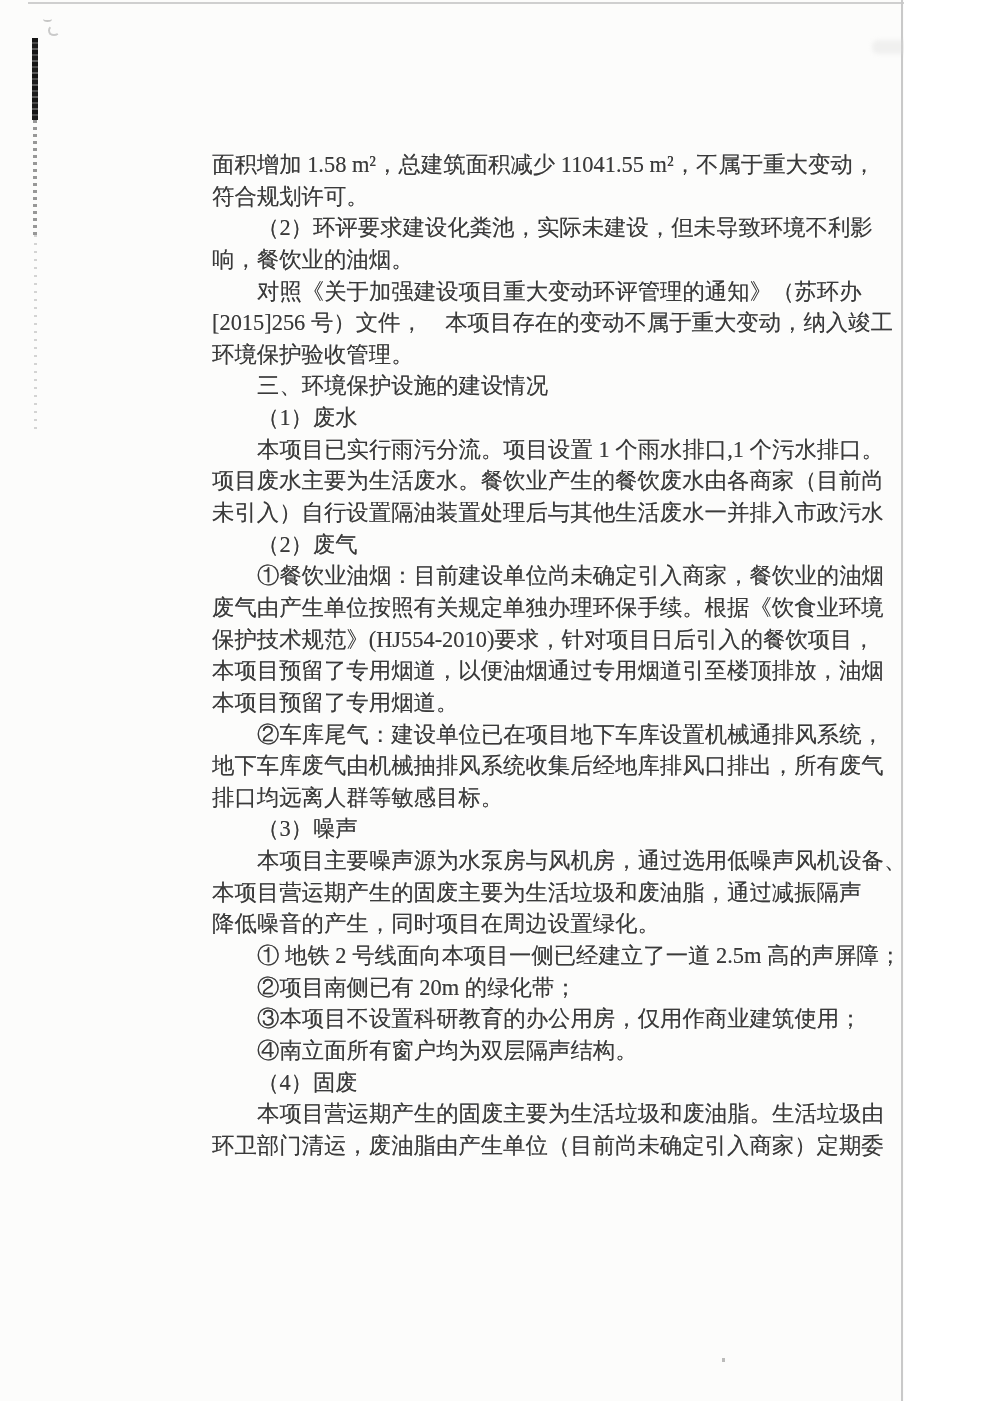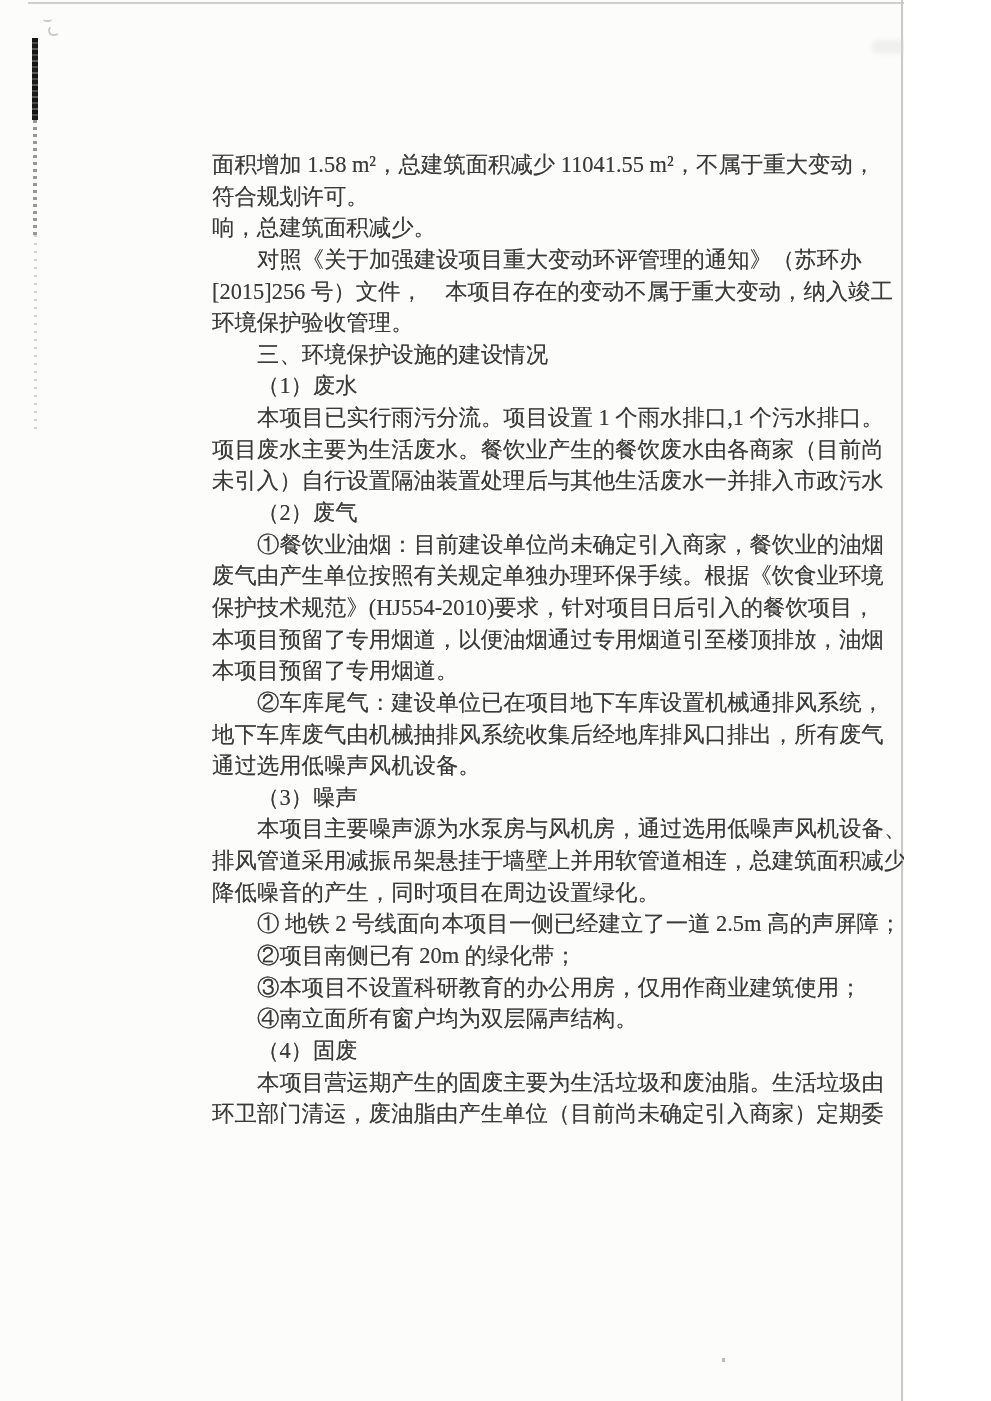--- a/index.html
+++ b/index.html
@@ -69,41 +69,42 @@
   <div class="bar-mid"></div>
   <div class="bar-faint"></div>
   <div class="mark-1"></div>
   <div class="mark-2"></div>
   <div class="smudge-tr"></div>
   <div class="speck-b"></div>
 
   <div class="doc-text">
       <div class="line">面积增加 1.58 m²，总建筑面积减少 11041.55 m²，不属于重大变动，</div>
       <div class="line">符合规划许可。</div>
-      <div class="line">响，总建筑面积减少。</div>
+      <div class="line indent">（2）环评要求建设化粪池，实际未建设，但未导致环境不利影</div>
+      <div class="line">响，餐饮业的油烟。</div>
       <div class="line indent">对照《关于加强建设项目重大变动环评管理的通知》（苏环办</div>
       <div class="line">[2015]256 号）文件，　本项目存在的变动不属于重大变动，纳入竣工</div>
       <div class="line">环境保护验收管理。</div>
       <div class="line indent">三、环境保护设施的建设情况</div>
       <div class="line indent">（1）废水</div>
       <div class="line indent">本项目已实行雨污分流。项目设置 1 个雨水排口,1 个污水排口。</div>
       <div class="line">项目废水主要为生活废水。餐饮业产生的餐饮废水由各商家（目前尚</div>
       <div class="line">未引入）自行设置隔油装置处理后与其他生活废水一并排入市政污水</div>
       <div class="line indent">（2）废气</div>
       <div class="line indent">①餐饮业油烟：目前建设单位尚未确定引入商家，餐饮业的油烟</div>
       <div class="line">废气由产生单位按照有关规定单独办理环保手续。根据《饮食业环境</div>
       <div class="line">保护技术规范》(HJ554-2010)要求，针对项目日后引入的餐饮项目，</div>
       <div class="line">本项目预留了专用烟道，以便油烟通过专用烟道引至楼顶排放，油烟</div>
       <div class="line">本项目预留了专用烟道。</div>
       <div class="line indent">②车库尾气：建设单位已在项目地下车库设置机械通排风系统，</div>
       <div class="line">地下车库废气由机械抽排风系统收集后经地库排风口排出，所有废气</div>
-      <div class="line">通过选用低噪声风机设备。</div>
+      <div class="line">排口均远离人群等敏感目标。</div>
       <div class="line indent">（3）噪声</div>
       <div class="line indent">本项目主要噪声源为水泵房与风机房，通过选用低噪声风机设备、</div>
-      <div class="line">排风管道采用减振吊架悬挂于墙壁上并用软管道相连，总建筑面积减少</div>
+      <div class="line">本项目营运期产生的固废主要为生活垃圾和废油脂，通过减振隔声</div>
       <div class="line">降低噪音的产生，同时项目在周边设置绿化。</div>
       <div class="line indent">① 地铁 2 号线面向本项目一侧已经建立了一道 2.5m 高的声屏障；</div>
       <div class="line indent">②项目南侧已有 20m 的绿化带；</div>
       <div class="line indent">③本项目不设置科研教育的办公用房，仅用作商业建筑使用；</div>
       <div class="line indent">④南立面所有窗户均为双层隔声结构。</div>
       <div class="line indent">（4）固废</div>
       <div class="line indent">本项目营运期产生的固废主要为生活垃圾和废油脂。生活垃圾由</div>
       <div class="line">环卫部门清运，废油脂由产生单位（目前尚未确定引入商家）定期委</div>
     </div>
 

